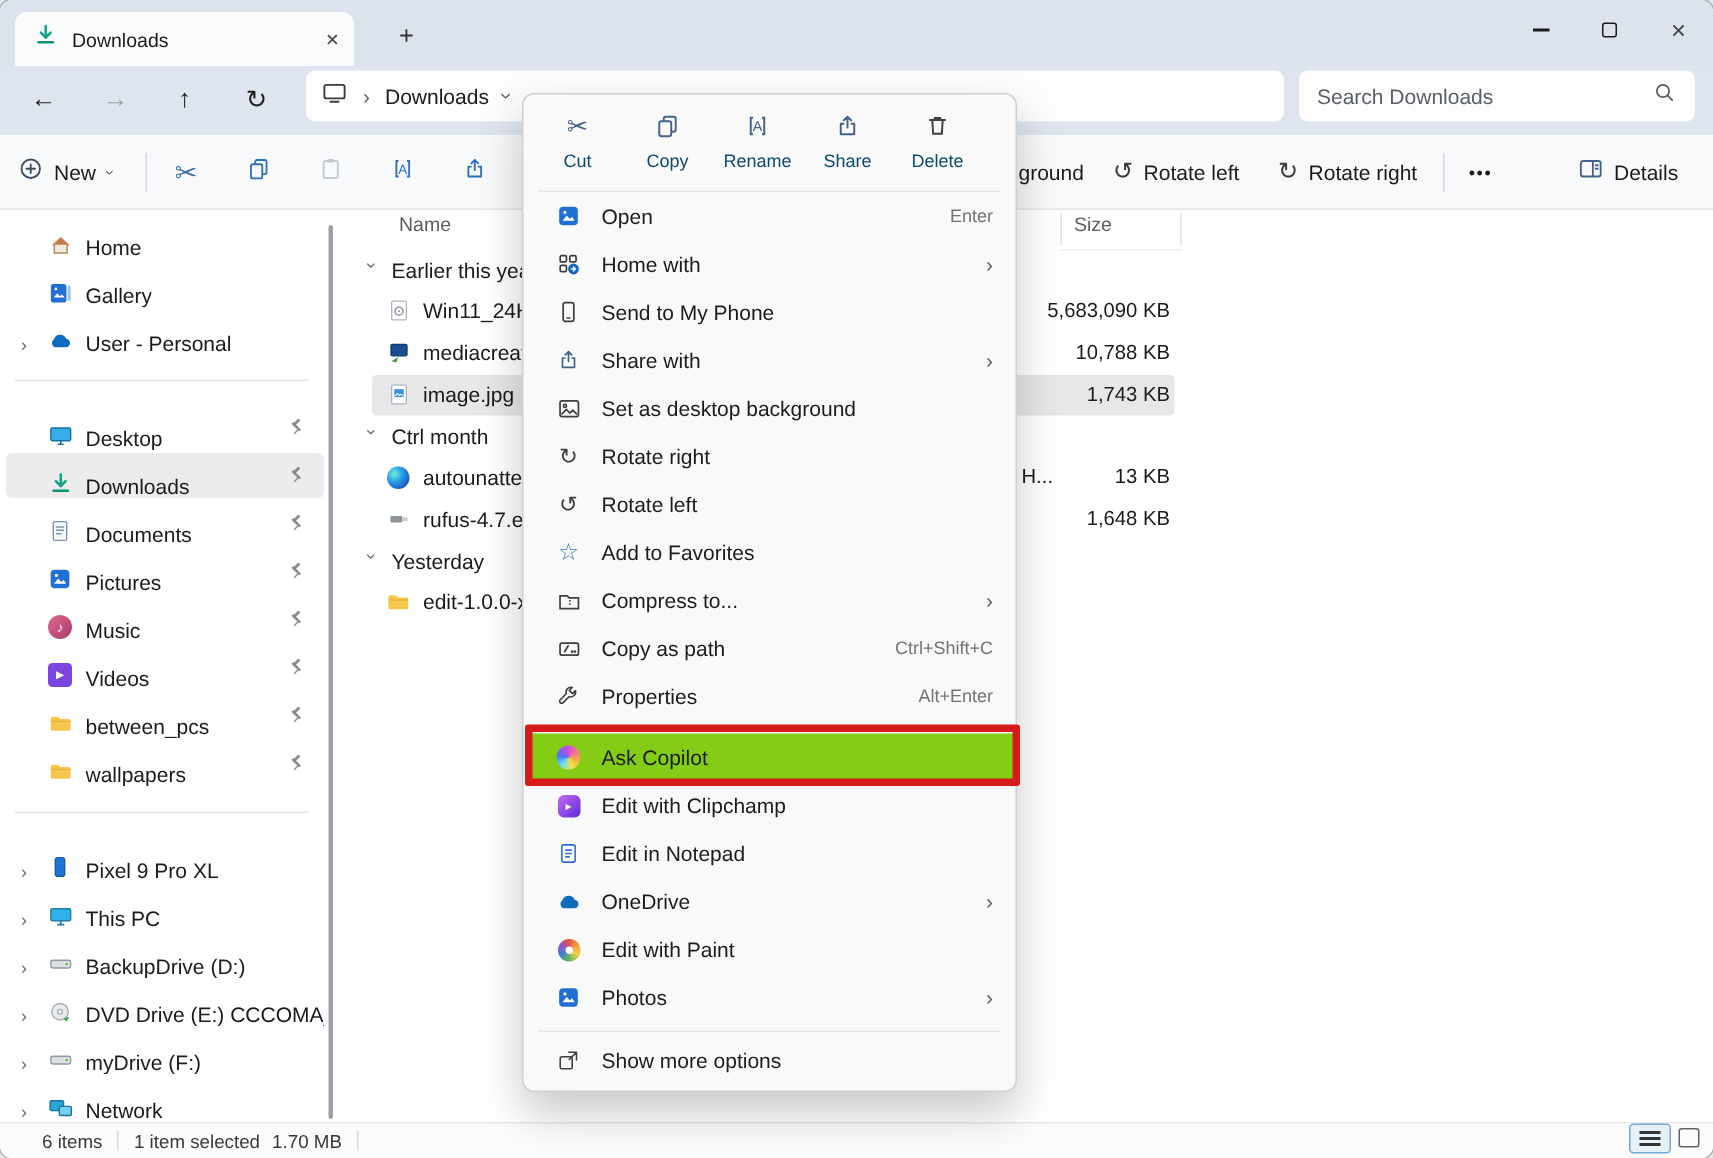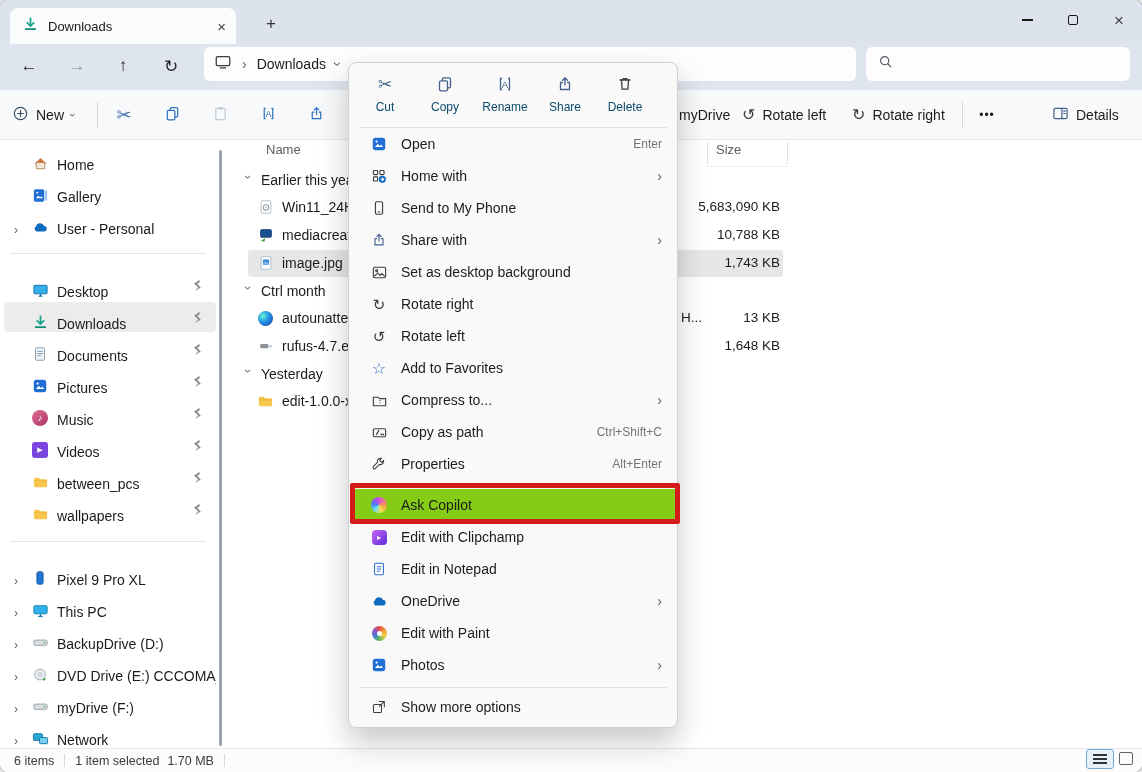--- a/index.html
+++ b/index.html
@@ -153,20 +153,21 @@
           <rect x="2.5" y="4" width="15" height="10" rx="1.5" stroke="#3a3a3a" stroke-width="1.4"></rect>
           <path d="M7 16.5h6" stroke="#3a3a3a" stroke-width="1.4" stroke-linecap="round"></path>
         </svg>
     </span>
     <span class="crumb-chev">›</span>
     <span class="addr-loc">Downloads</span>
     <span class="crumb-chev rot90">›</span>
   </div>
 
   <div class="abs searchbar">
+    <input readonly="" placeholder="Search Downloads" style="">
     <span>
       <svg width="16" height="16" viewBox="0 0 18 18" fill="none">
           <circle cx="7.5" cy="7.5" r="4.6" stroke="#565b62" stroke-width="1.3"></circle>
           <path d="M11 11l3.4 3.4" stroke="#565b62" stroke-width="1.3" stroke-linecap="round"></path>
         </svg>
     </span>
   </div>
 
   <div class="abs toolbar"></div>
   <div class="abs tbtn" style="left:12px">
@@ -201,21 +202,21 @@
           <text x="9" y="12.5" font-size="9.5" fill="#2f6fbe" text-anchor="middle" font-family="Liberation Sans">A</text>
         </svg></span>
   </div>
   <div class="abs tbtn" style="left:300px;width:32px">
     <span><svg width="17" height="17" viewBox="0 0 18 18" fill="none" stroke="#2f6fbe" stroke-width="1.3" stroke-linecap="round" stroke-linejoin="round">
           <path d="M6.3 7.5H4.5v7h9v-7h-1.8"></path>
           <path d="M9 2.8V10M9 2.8L6.6 5.2M9 2.8l2.4 2.4"></path>
         </svg></span>
   </div>
 
-  <div class="abs tlabel" style="left:679px;top:107px">myDrive</div>
+  <div class="abs tlabel" style="left:679px;top:107px">ground</div>
   <div class="abs tbtn" style="left:742px">
     <span class="rotglyph">↺</span>
     <span class="tlabel">Rotate left</span>
   </div>
   <div class="abs tbtn" style="left:852px">
     <span class="rotglyph">↻</span>
     <span class="tlabel">Rotate right</span>
   </div>
   <div class="abs tsep" style="left:962px"></div>
   <div class="abs tbtn" style="left:972px;width:30px">
@@ -762,21 +763,21 @@
             <path d="M9.2 2.8H15v5.8M15 2.8l-5.4 5.4"></path>
           </svg>
         </span>
       <span class="mlabel">Show more options</span>
     </div>
   </div>
 
   <div class="abs redbox"></div>
 
   <div class="abs statusbar">
-    <span style="margin-left:14px">6 items</span>
+    <span style="margin-left:28px">6 items</span>
     <span class="stsep"></span>
     <span>1 item selected</span>
     <span style="margin-left:8px">1.70 MB</span>
     <span class="stsep"></span>
   </div>
   <div class="viewbtn-active">
       <i></i>
       <i></i>
       <i></i>
     </div>

